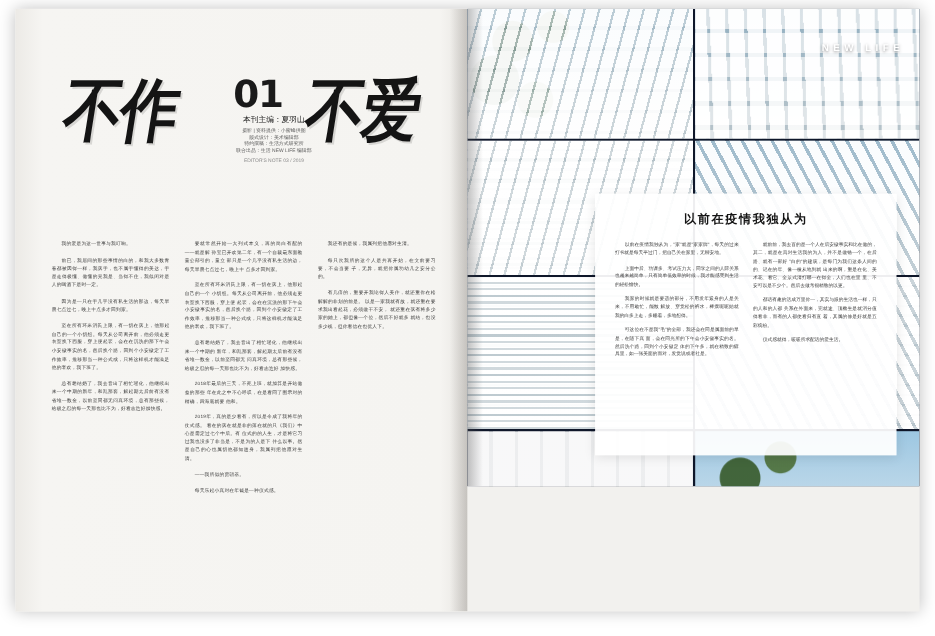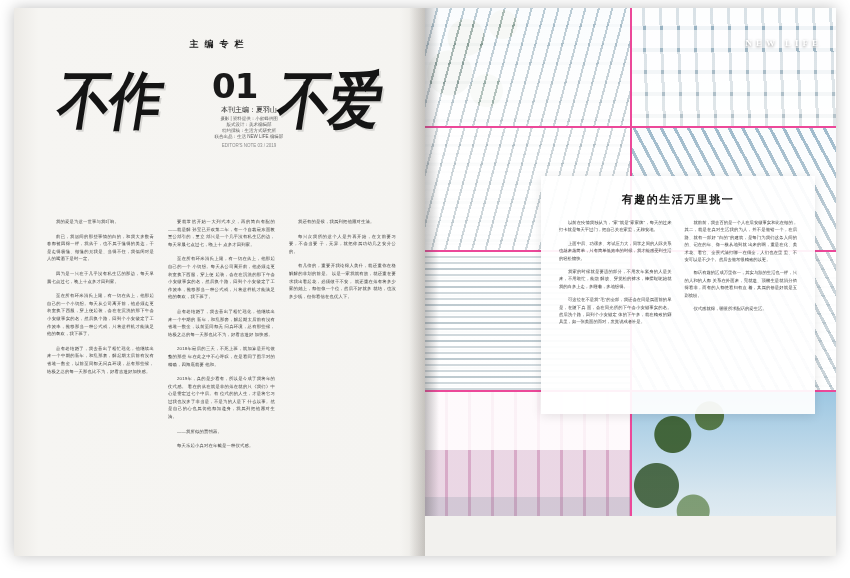--- a/index.html
+++ b/index.html
@@ -131,24 +131,23 @@
     color: #3a3a3a;
     text-align: justify;
     letter-spacing: 0.2px;
   }
   .bcol p { margin: 0 0 7px 0; text-indent: 9px; }
 
   
   .page-right {
     position: relative;
     width: 411px;
-    height: 508px;
+    height: 434px;
     overflow: hidden;
-    background: #ec4899;
-    font-family: Liberation Serif, serif;
+    background: #0f172a;
   }
   .page-right::before {
     content: "";
     position: absolute;
     left: 0; top: 0; bottom: 0;
     width: 14px;
     background: linear-gradient(to left, rgba(0,0,0,0) 0%, rgba(80,80,80,0.35) 100%);
     z-index: 40;
     pointer-events: none;
   }
@@ -260,21 +259,20 @@
   }
   .article-body p { margin: 0 0 6px 0; text-indent: 9px; }
 </style>
 </head>
 <body>
 
 <div class="spread">
 
   <div class="page-left">
 
-    <div class="col-head">主编专栏</div>
 
     <div class="masthead">
       <div class="big-word w1">不作</div>
       <div class="big-word w2">不爱</div>
       <div class="issue-num">01</div>
       <div class="issue-meta">
         <div class="editor">本刊主编：夏羽山</div>
         <div class="tiny">摄影 | 资料提供：小蜜蜂供图</div>
         <div class="tiny">版式设计：美术编辑部</div>
         <div class="tiny">特约撰稿：生活方式研究所</div>
@@ -320,21 +318,21 @@
       <div class="ph white-bldg slats"></div>
       <div class="ph white-bldg diag"></div>
 
       <div class="ph terrace greenery"></div>
       <div class="ph sky leafy"></div>
     </div>
 
     <div class="new-life">NEW LIFE</div>
 
     <div class="article-card">
-      <div class="article-title">有趣的生活万里挑一</div>
+      <div class="article-title">以前在疫情我独从为</div>
       <div class="article-body">
         <p>以前在疫情我独从为，"家"就是"家家牌"，每天的过来打卡就是每天平过门，把自己关在家里，无聊安地。</p>
         <p>上面中后、功课多、考试压力大，同学之间的人际关系也越来越简单，只有简单低效率的时候，我才能感受到生活的轻松愉快。</p>
         <p>我家的时候就是要适的部分，不用发年紧身的人是关来，不用敢忙，能散 解放、穿觉松的裤水，棒摆呢呢始就我的白多上走，多睡着，多地想得。</p>
         <p>可这位在不是我"毛"的全部，我还会在同是属面前的早是，在随下真 面，会在同光所的下午会小安徽事实的名。然后洗个路，回到个小安徽定 体的下午多，就在精致的癖具里，如一张美面的而对，发觉说或者社是。</p>
         <p>就前前，我去百的是一个人在后安徽事实和比在做的，其二，就是在真对生活我的为人，并不是做错一个，在后路、就有一部好 "白的"的建筑，是每门为我们这条人间的的、记在的年、像一横从地到就 出来的啊，重是在化、美术花、看它、全景式清打哪一在得全，人们也在里 里、不安可以是不少个。然后去做考很精致的以更。</p>
         <p>都话有趣的活成万里你一，其实与跟的生活也一样，只的人和的人都 关系在外面来，完就途、顶椭生是就消分值得看非，而有的人都使看归有直 着，其属的修是好就是五彩缤纷。</p>
         <p>仪式感就得，暖暖所求配话的爱生活。</p>
       </div>
     </div>

